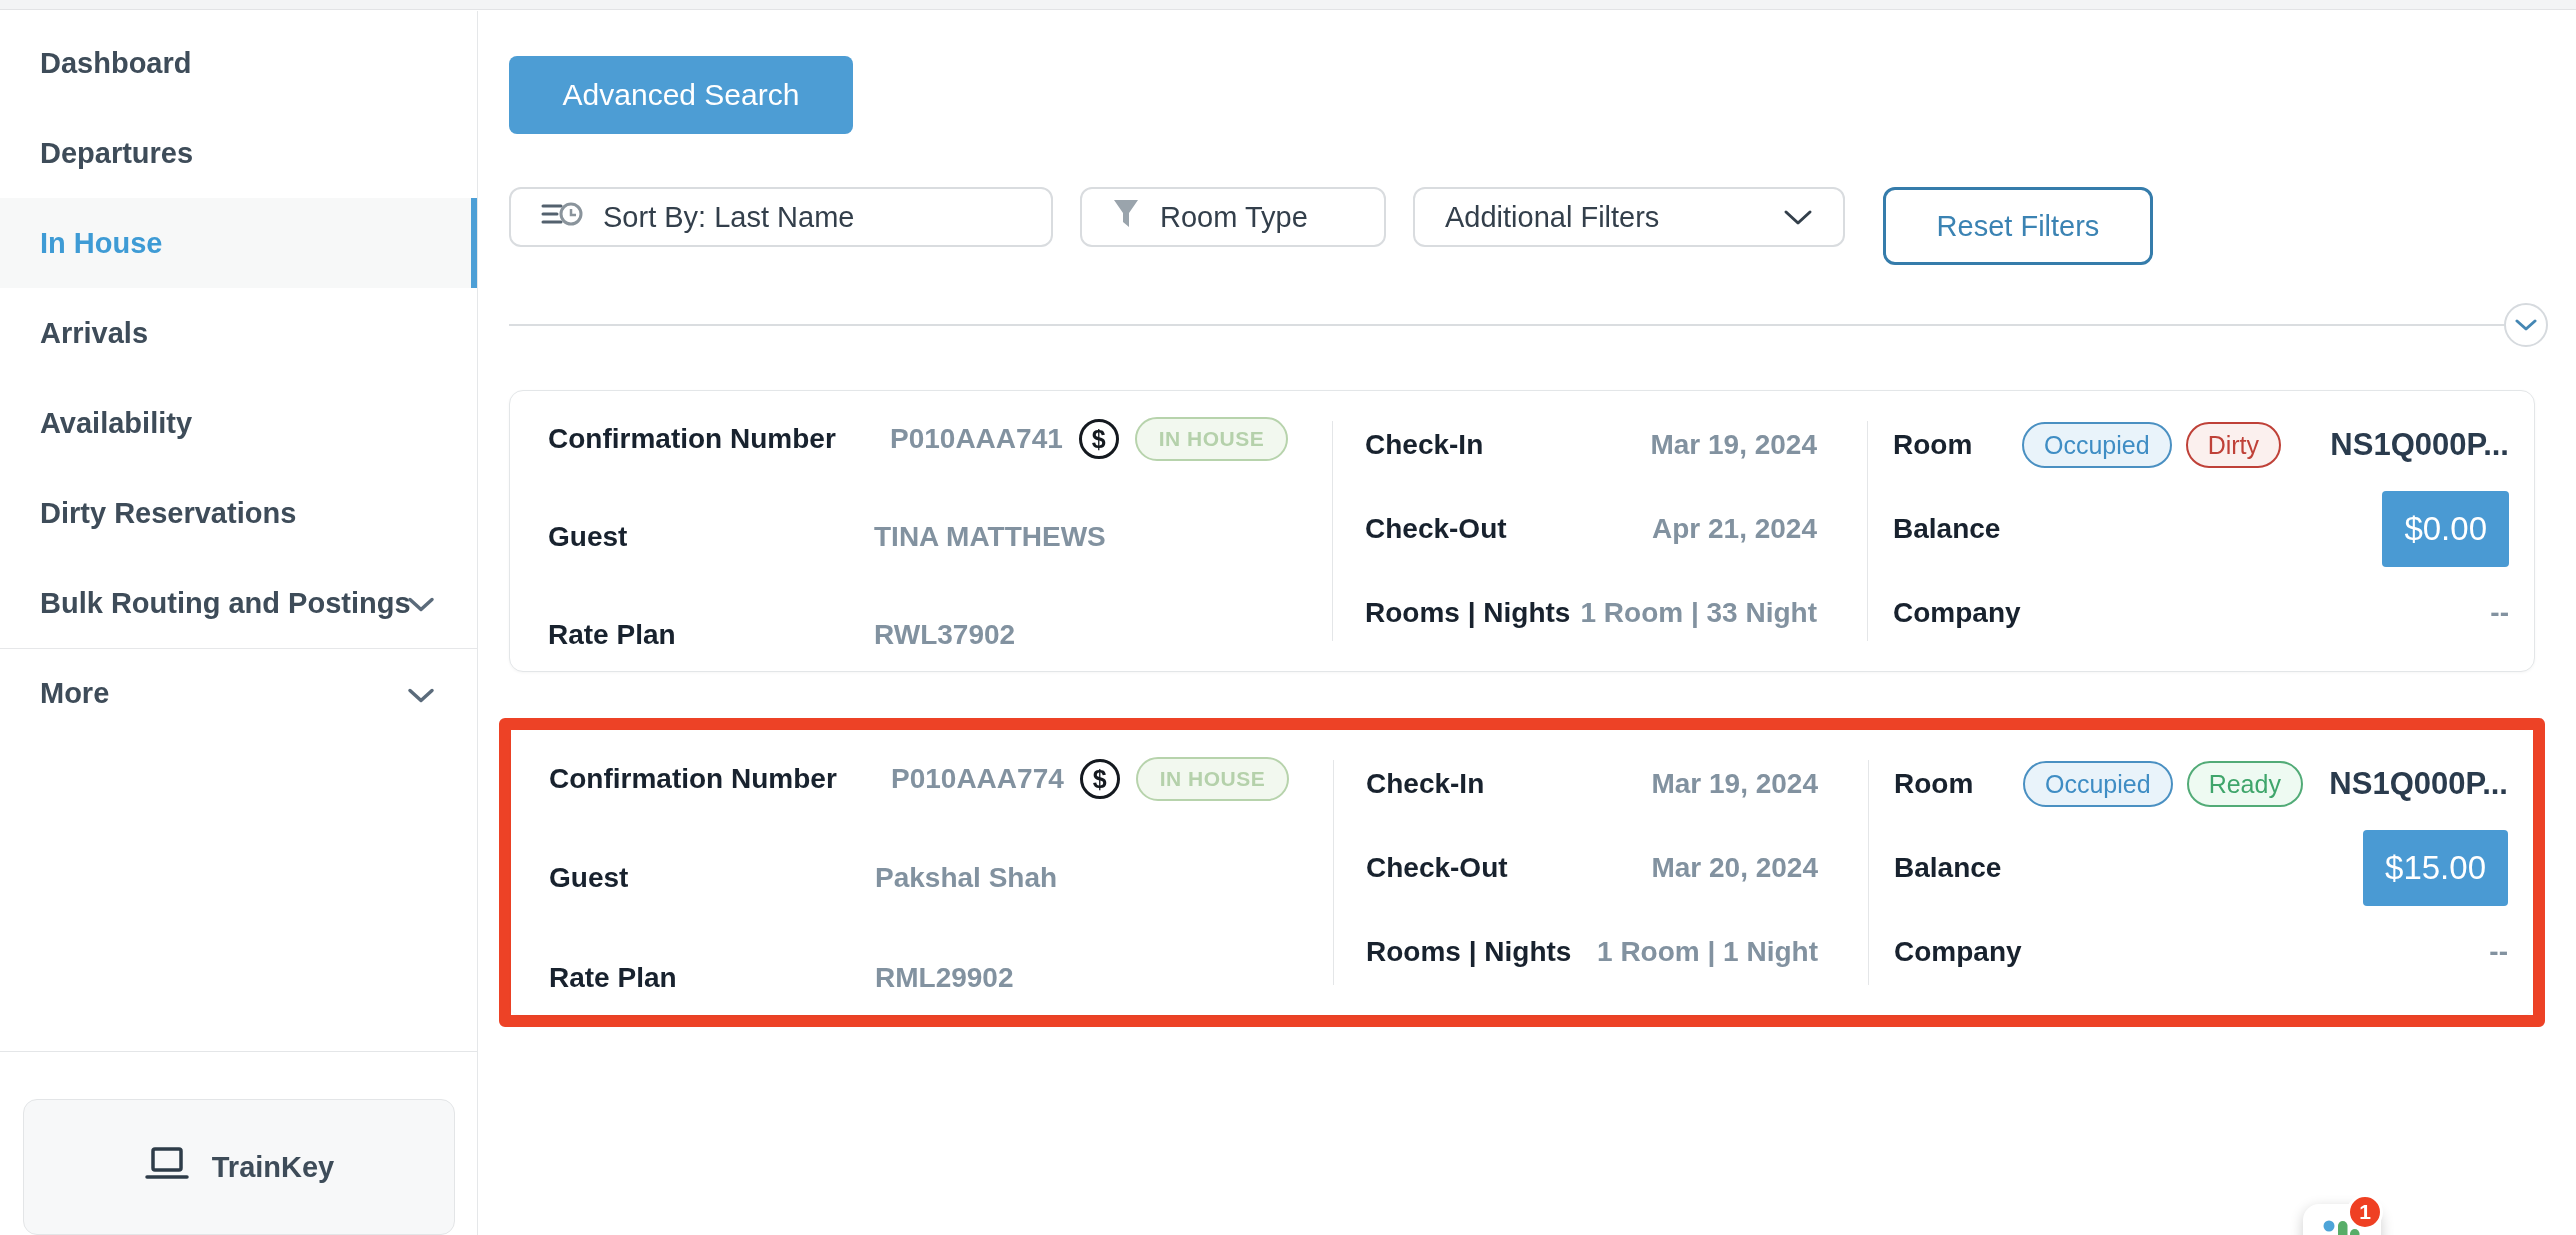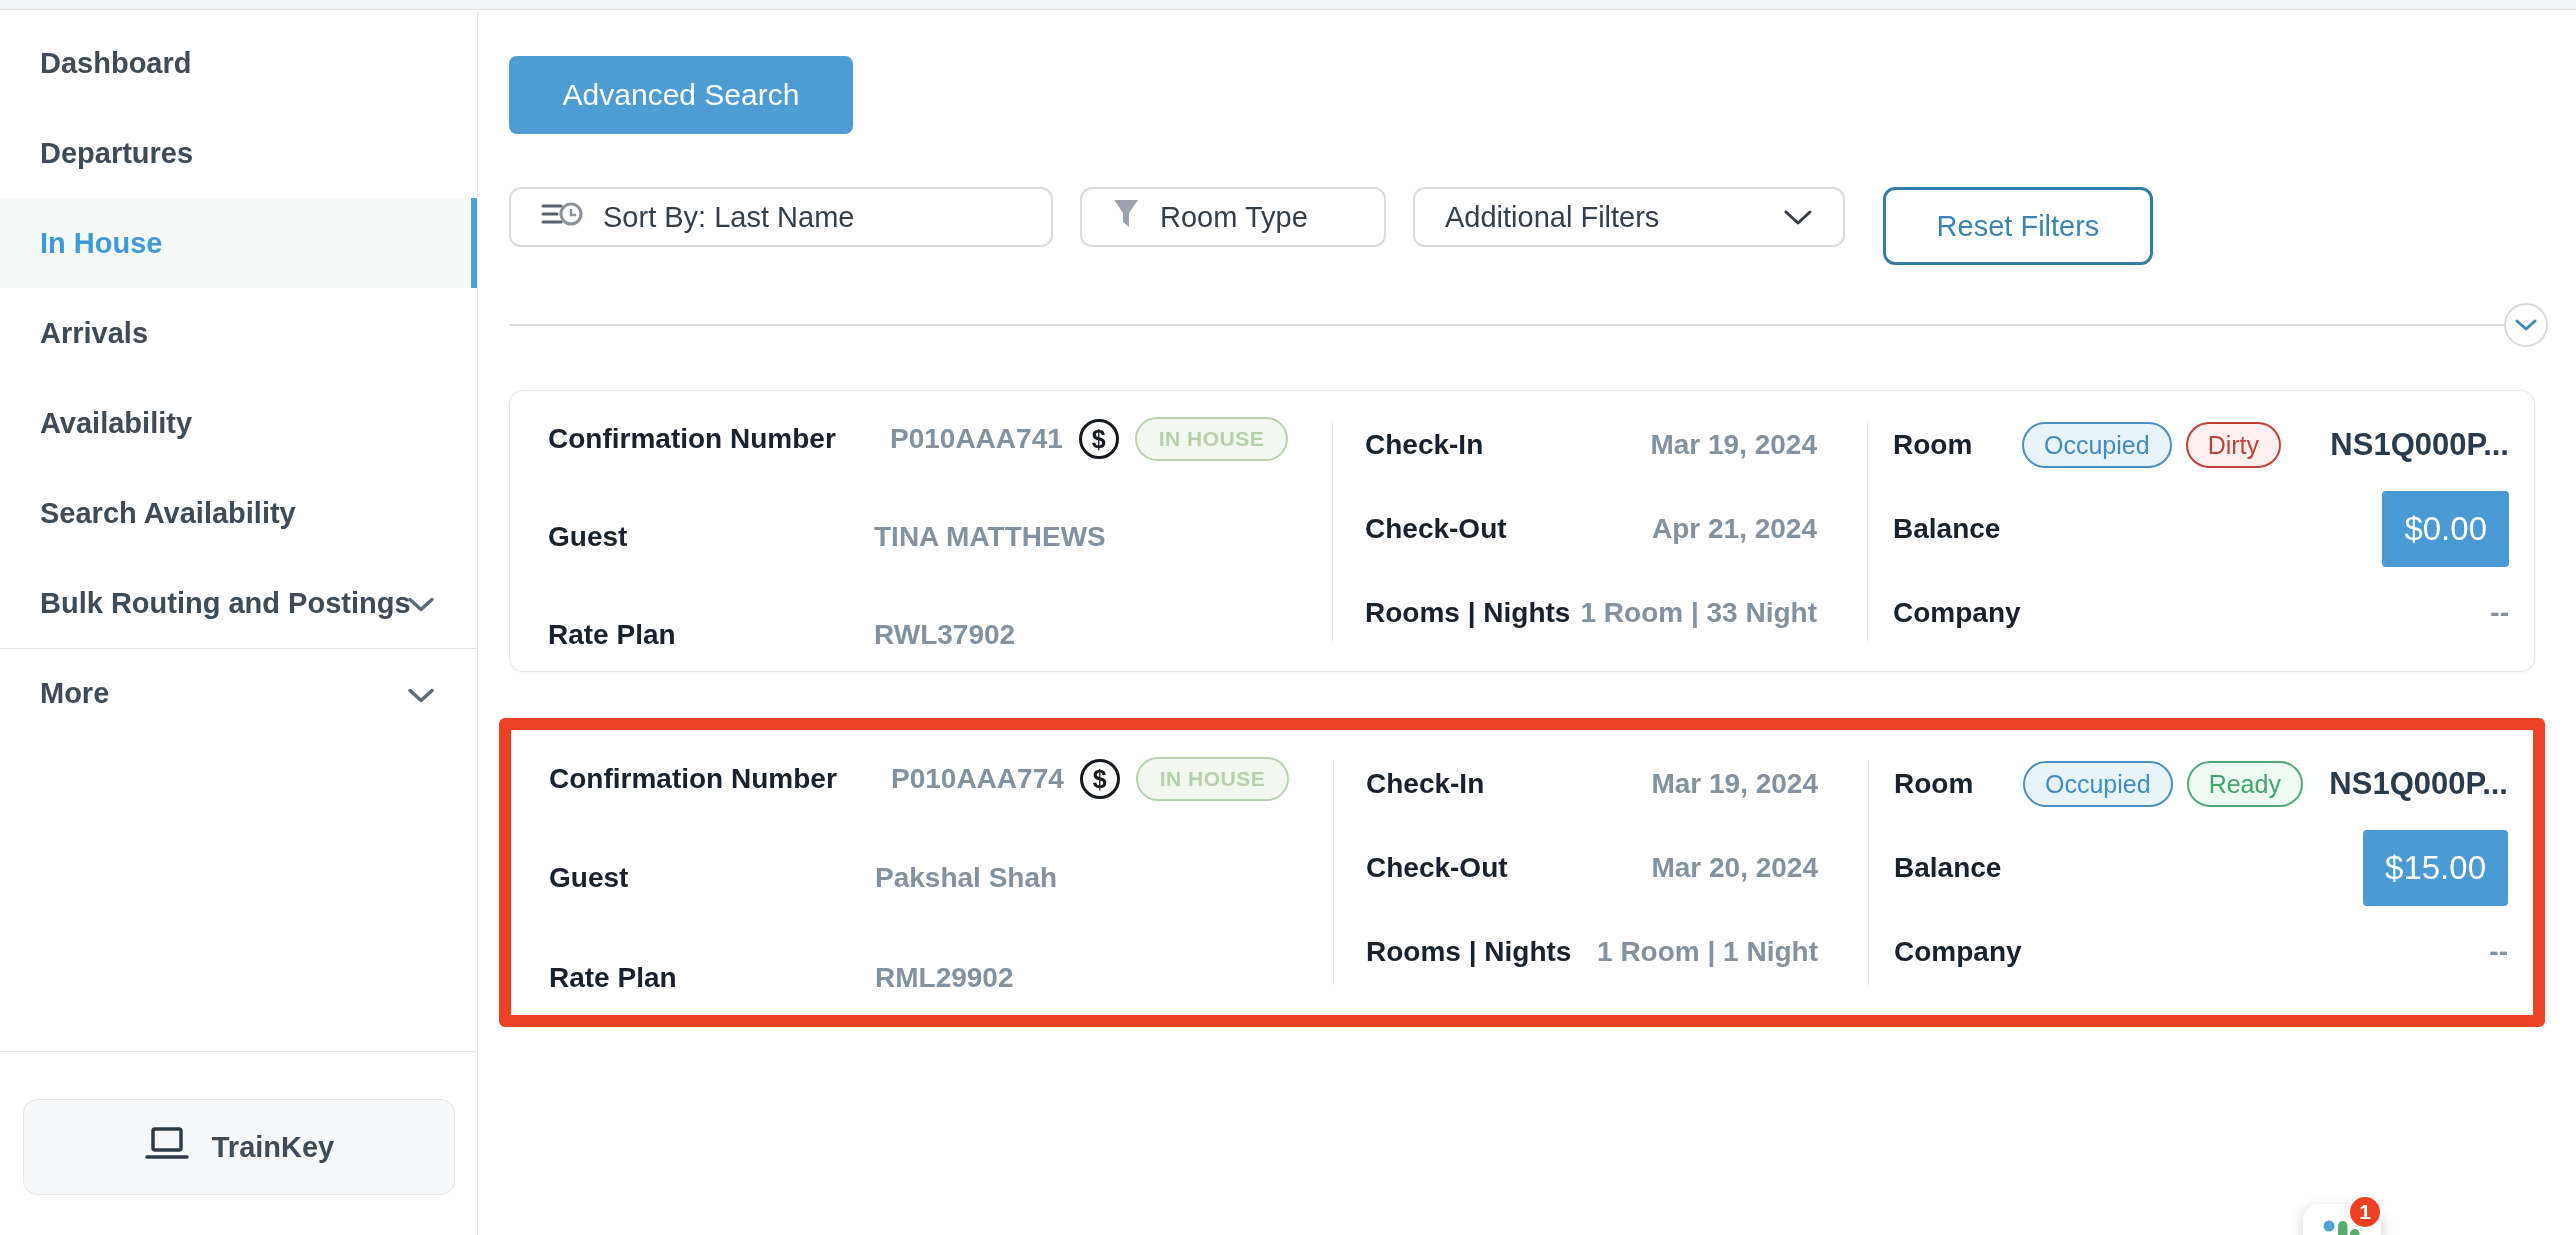--- a/index.html
+++ b/index.html
@@ -19,21 +19,21 @@
              background:#fff; border-right:1px solid #e5e7e9; }
   .nav { padding-top:7px; }
   .nav-item { position:relative; height:90px; display:flex; align-items:center;
               padding-left:40px; cursor:pointer; color:#3e4c59; font-size:29px; font-weight:700; }
   .nav-item.active { background:#f7f8f8; color:#3e9bd5; }
   .nav-item.active::after { content:""; position:absolute; right:0; top:0; bottom:0; width:6px; background:#4d9fd6; }
   .nav-item .chev { position:absolute; right:42px; top:50%; transform:translateY(-50%); }
   .nav-item.divided { border-top:1px solid #e6e7e9; }
 
   .sidebar-bottom-divider { position:absolute; left:0; right:0; top:1040px; height:1px; background:#e4e6e8; }
-  .trainkey-btn { position:absolute; left:23px; top:1088px; width:432px; height:96px;
+  .trainkey-btn { position:absolute; left:23px; top:1088px; width:432px; height:136px;
                   background:#f7f8f9; border:1px solid #e3e5e7; border-radius:14px;
                   display:flex; align-items:center; justify-content:center; gap:22px;
                   font-size:29px; font-weight:700; color:#3e4c59; cursor:pointer; }
 
   
   .main { position:absolute; left:478px; top:11px; width:2098px; height:1224px; background:#fff; }
 
   .search-row { position:absolute; left:31px; top:45px; right:32px; height:78px; display:flex; gap:40px; }
   .search-box { flex:1; border:2px solid #d9dcdf; border-radius:10px; background:#fff;
                 display:flex; align-items:center; padding:0 22px 0 26px; }
@@ -127,21 +127,21 @@
       <div class="nav-item active">
         <span>In House</span>
       </div>
       <div class="nav-item">
         <span>Arrivals</span>
       </div>
       <div class="nav-item">
         <span>Availability</span>
       </div>
       <div class="nav-item">
-        <span>Search Availability</span>
+        <span>Dirty Reservations</span>
       </div>
       <div class="nav-item">
         <span>Bulk Routing and Postings</span>
         <span class="chev">
           <svg width="28" height="16" viewBox="0 0 28 16">
               <polyline points="3,3 14,13 25,3" fill="none" stroke="#5b6b7b" stroke-width="3.5" stroke-linecap="round" stroke-linejoin="round"></polyline>
             </svg>
         </span>
       </div>
       <div class="nav-item divided">

